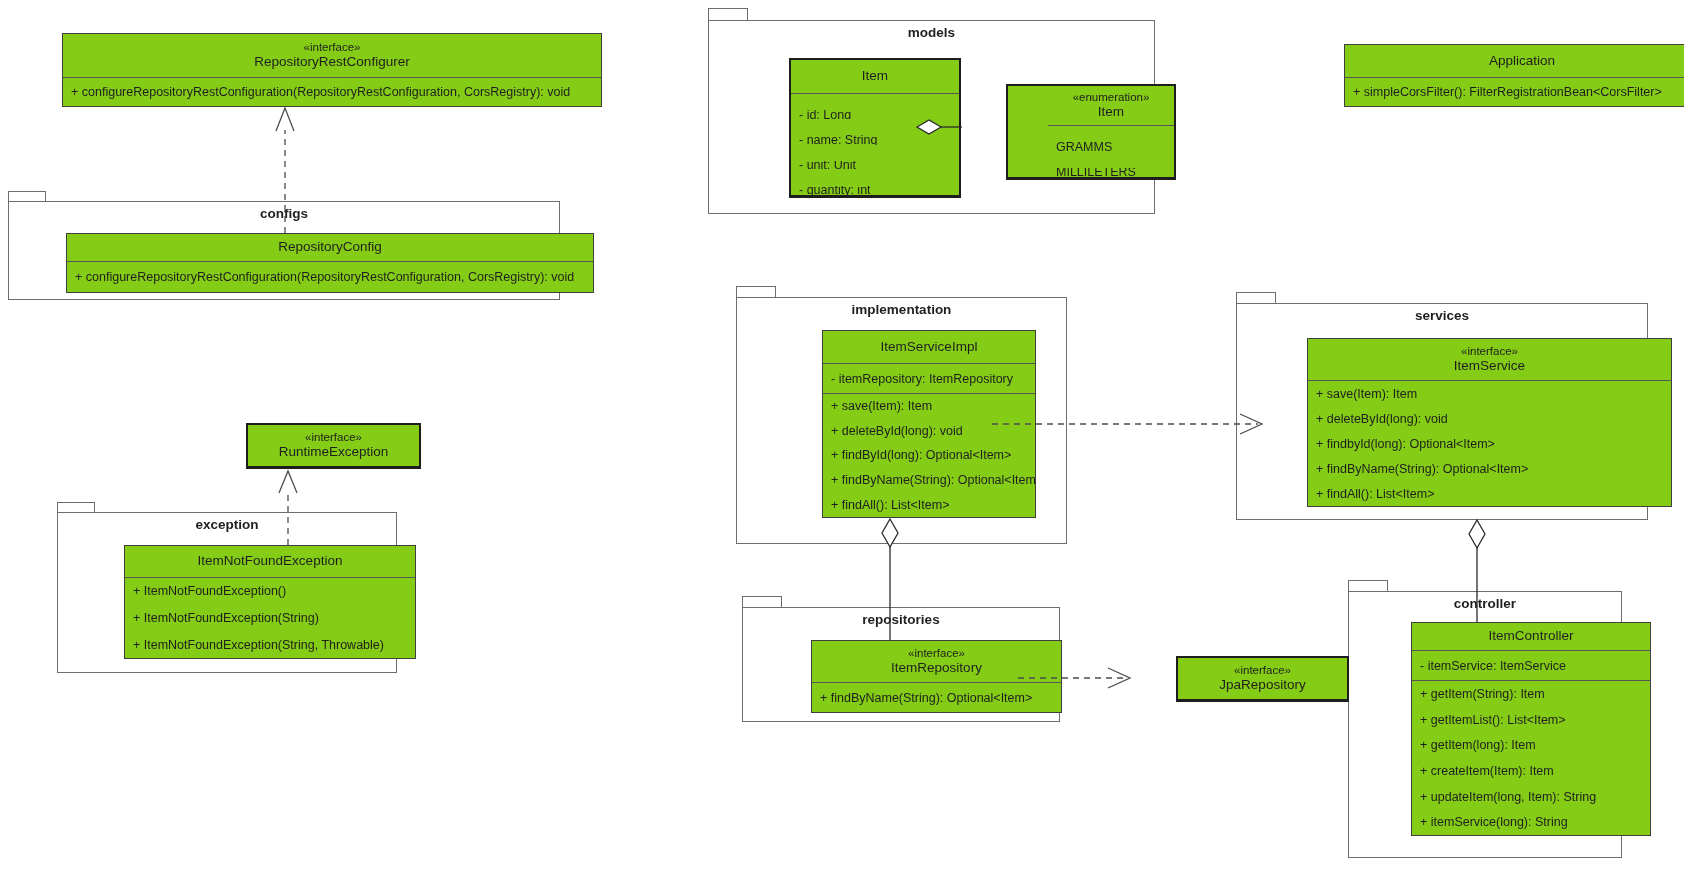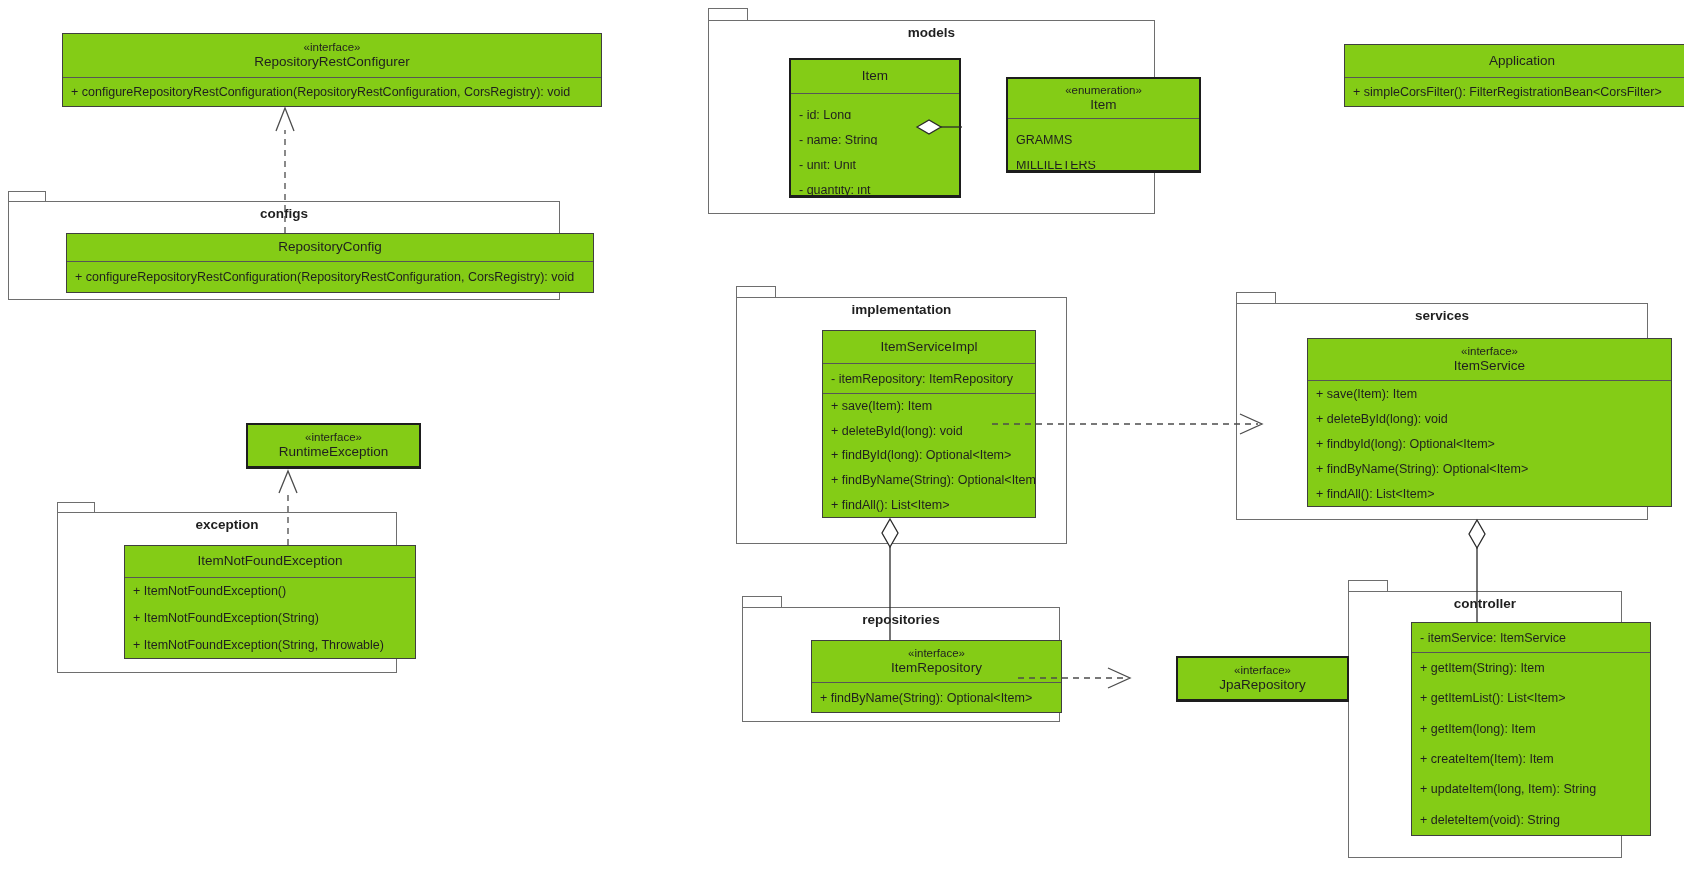--- a/index.html
+++ b/index.html
@@ -70,21 +70,21 @@
   </div>
   <div class="cls heavy" style="left:745px;top:58px;width:172px;height:140px;">
     <div class="hdr rule" style="height:33px;">
       <span class="cname">Item</span>
     </div>
     <div class="row">- id: Long</div>
     <div class="row">- name: String</div>
     <div class="row">- unit: Unit</div>
     <div class="row">- quantity: int</div>
   </div>
-  <div class="cls heavy" style="left:962px;top:77px;width:195px;height:96px;">
+  <div class="cls heavy" style="left:962px;top:84px;width:170px;height:96px;padding-left:40px;">
     <div class="hdr rule" style="height:39px;">
       <span class="stereo">«enumeration»</span>
       <span class="cname">Item</span>
     </div>
     <div class="row">GRAMMS</div>
     <div class="row">MILLILETERS</div>
   </div>
 
   <div class="cls" style="left:1300px;top:44px;width:356px;height:63px;">
     <div class="hdr rule" style="height:32px;">
@@ -142,27 +142,30 @@
       <span class="stereo">«interface»</span>
       <span class="cname">JpaRepository</span>
     </div>
   </div>
 
   <div class="pkg-tab" style="left:1348px;top:580px;width:40px;height:12px;"></div>
   <div class="pkg" style="left:1348px;top:591px;width:274px;height:267px;">
     <div class="pkg-label">controller</div>
   </div>
   <div class="cls" style="left:1367px;top:622px;width:240px;height:214px;">
+    <div class="hdr rule" style="height:27px;">
+      <span class="cname">ItemController</span>
+    </div>
     <div class="row rule" style="flex:0 0 29px;">- itemService: ItemService</div>
     <div class="row">+ getItem(String): Item</div>
     <div class="row">+ getItemList(): List&lt;Item&gt;</div>
     <div class="row">+ getItem(long): Item</div>
     <div class="row">+ createItem(Item): Item</div>
     <div class="row">+ updateItem(long, Item): String</div>
-    <div class="row">+ deleteItem(void): String</div>
+    <div class="row">+ itemService(long): String</div>
   </div>
 
   <svg class="wires" width="1684" height="880" viewBox="0 0 1684 880">
 
     <g stroke="#4c4c4c" fill="none" stroke-width="1.3">
       <line x1="285" y1="233" x2="285" y2="130" stroke-dasharray="6,5"></line>
       <polyline points="276,131 285,108 294,131"></polyline>
     </g>
 
     <g stroke="#4c4c4c" fill="none" stroke-width="1.3">

